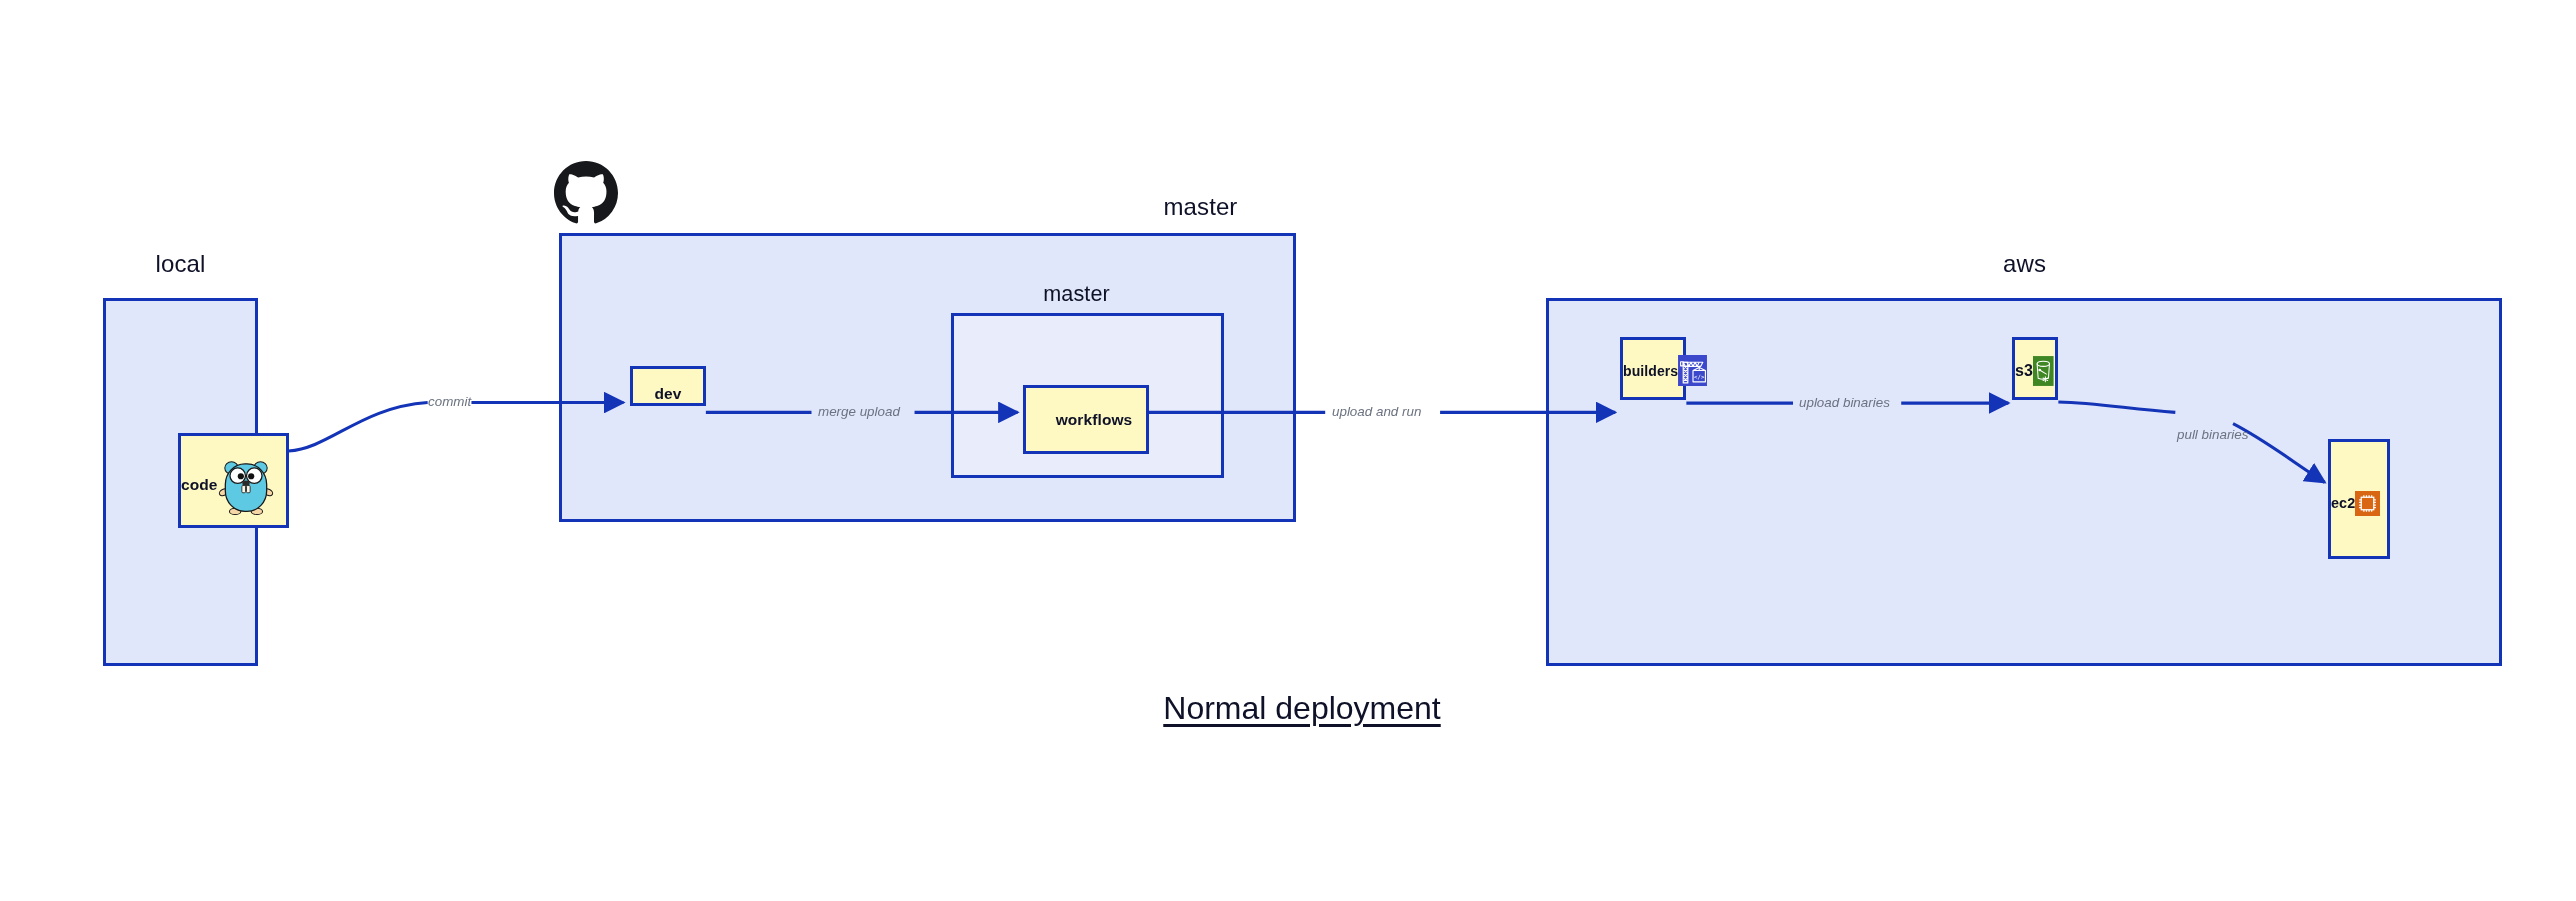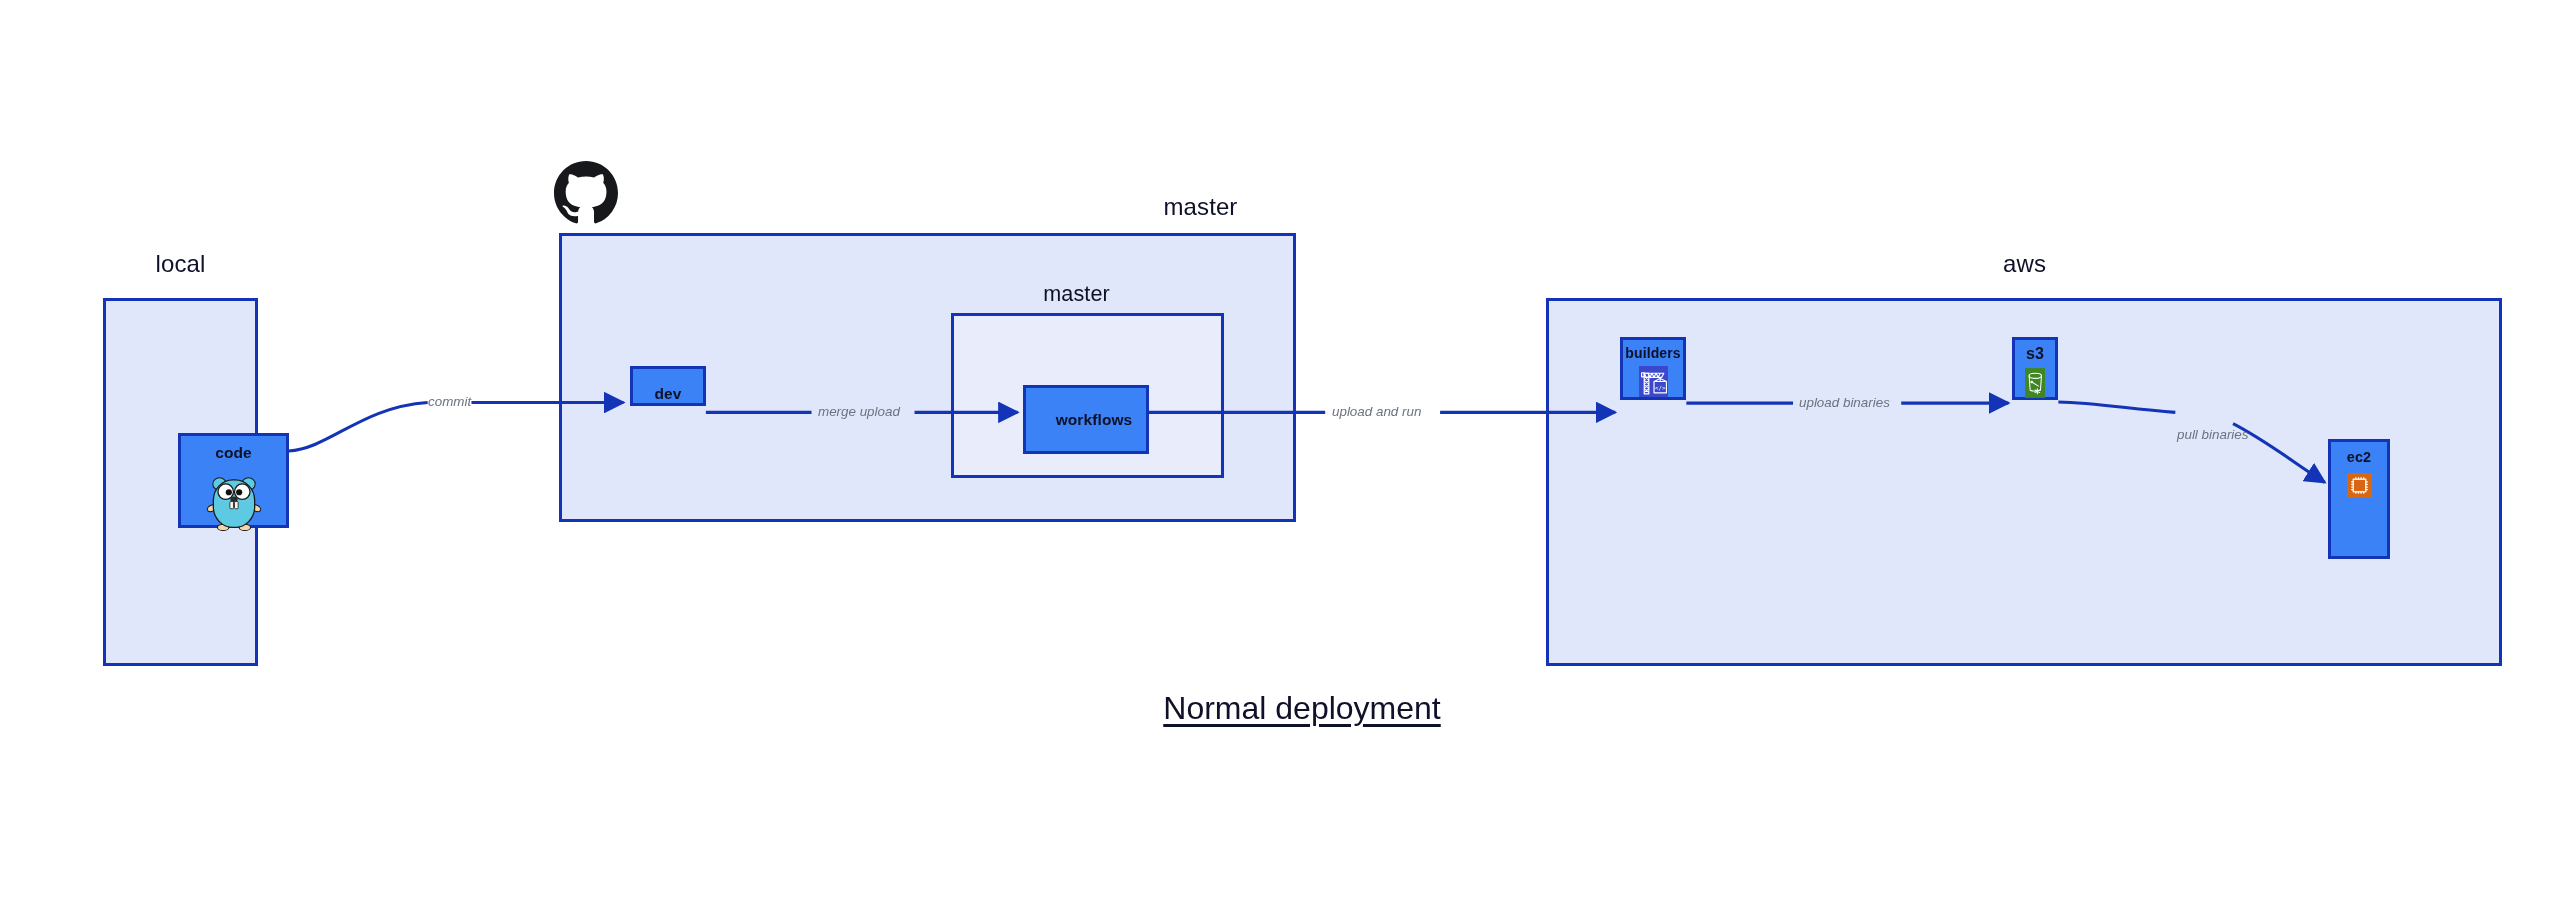--- a/index.html
+++ b/index.html
@@ -38,25 +38,24 @@
     font-weight: 400;
     letter-spacing: 0.1px;
     white-space: nowrap;
     text-align: center;
     font-family: "Liberation Sans", sans-serif;
   }
 
   
   .node-box {
     position: absolute;
-    background: #3b82f6;
+    background: #fef9c3;
     border: 3.6px solid #1434b8;
     box-sizing: border-box;
     display: flex;
-    flex-direction: column;
     align-items: center;
   }
   .node-title {
     color: #0e1127;
     font-size: 15.5px;
     font-weight: 700;
     letter-spacing: 0.1px;
     white-space: nowrap;
     margin-top: 8.2px;
     font-family: "Liberation Sans", sans-serif;

